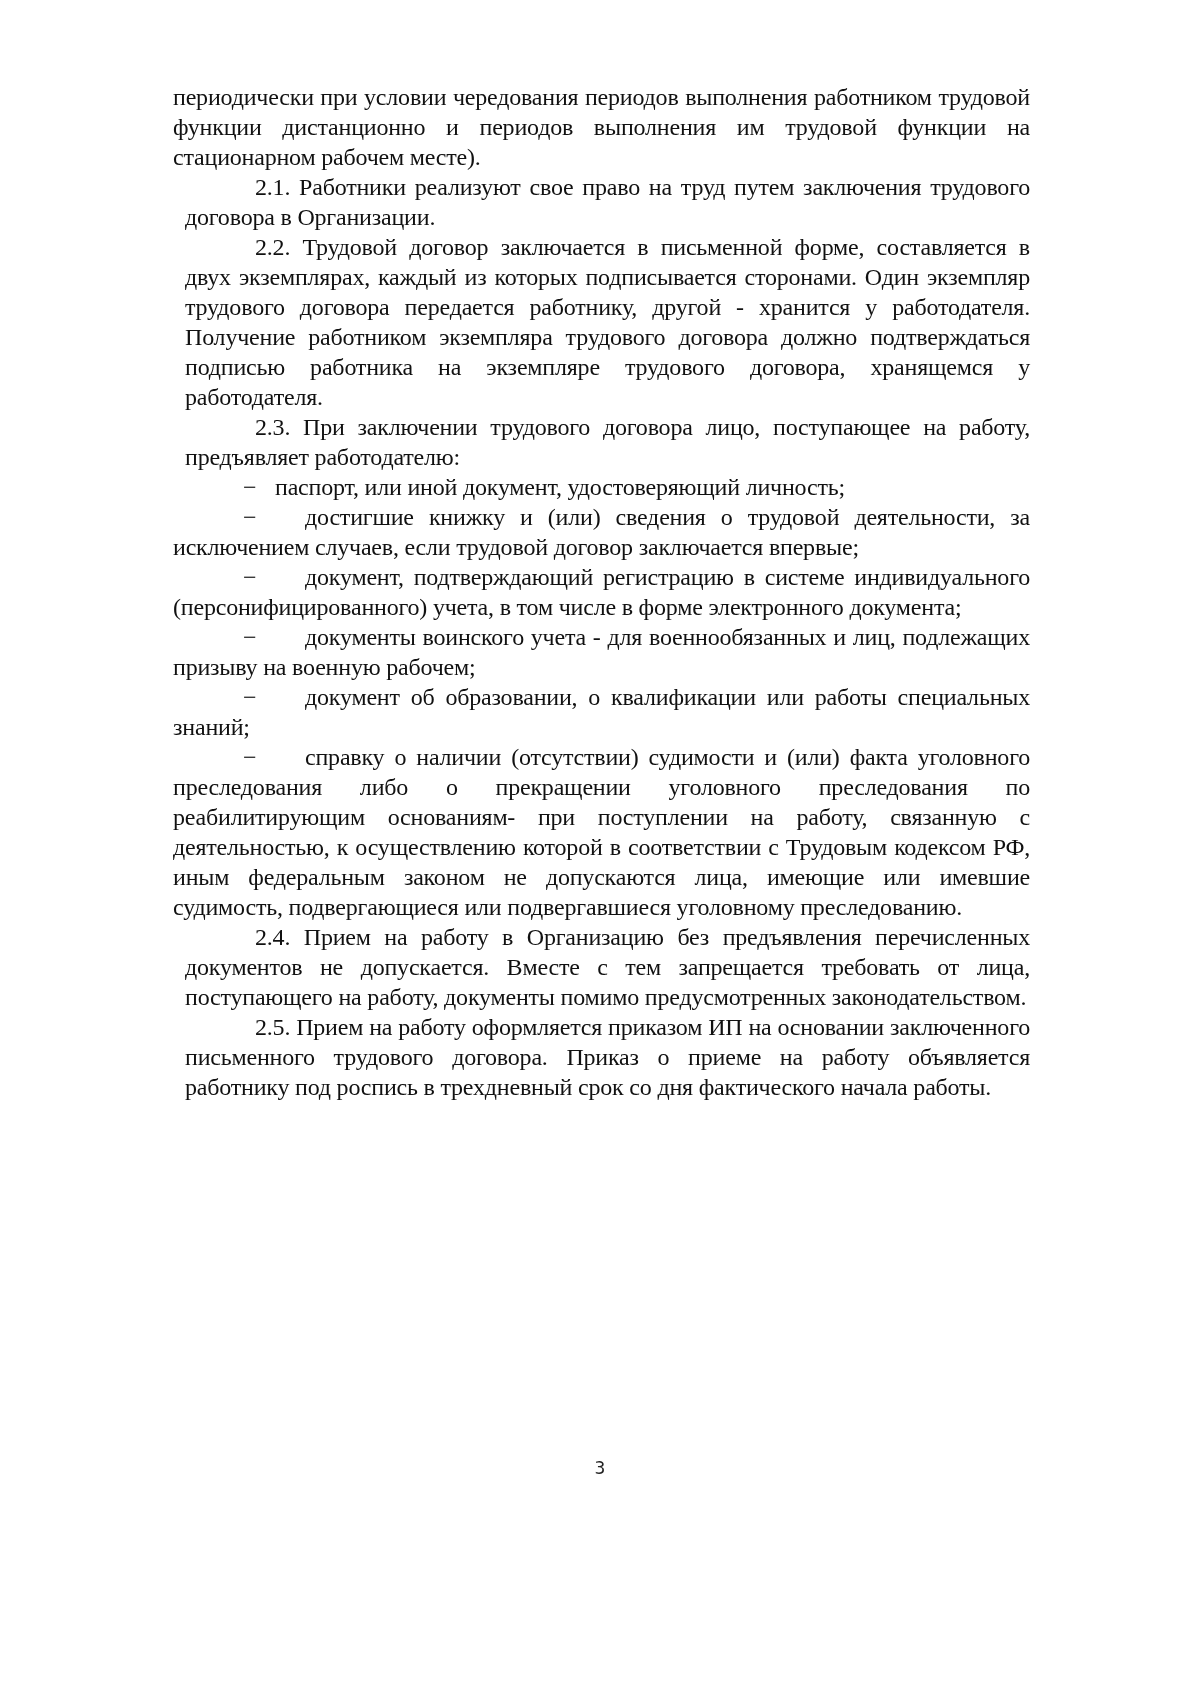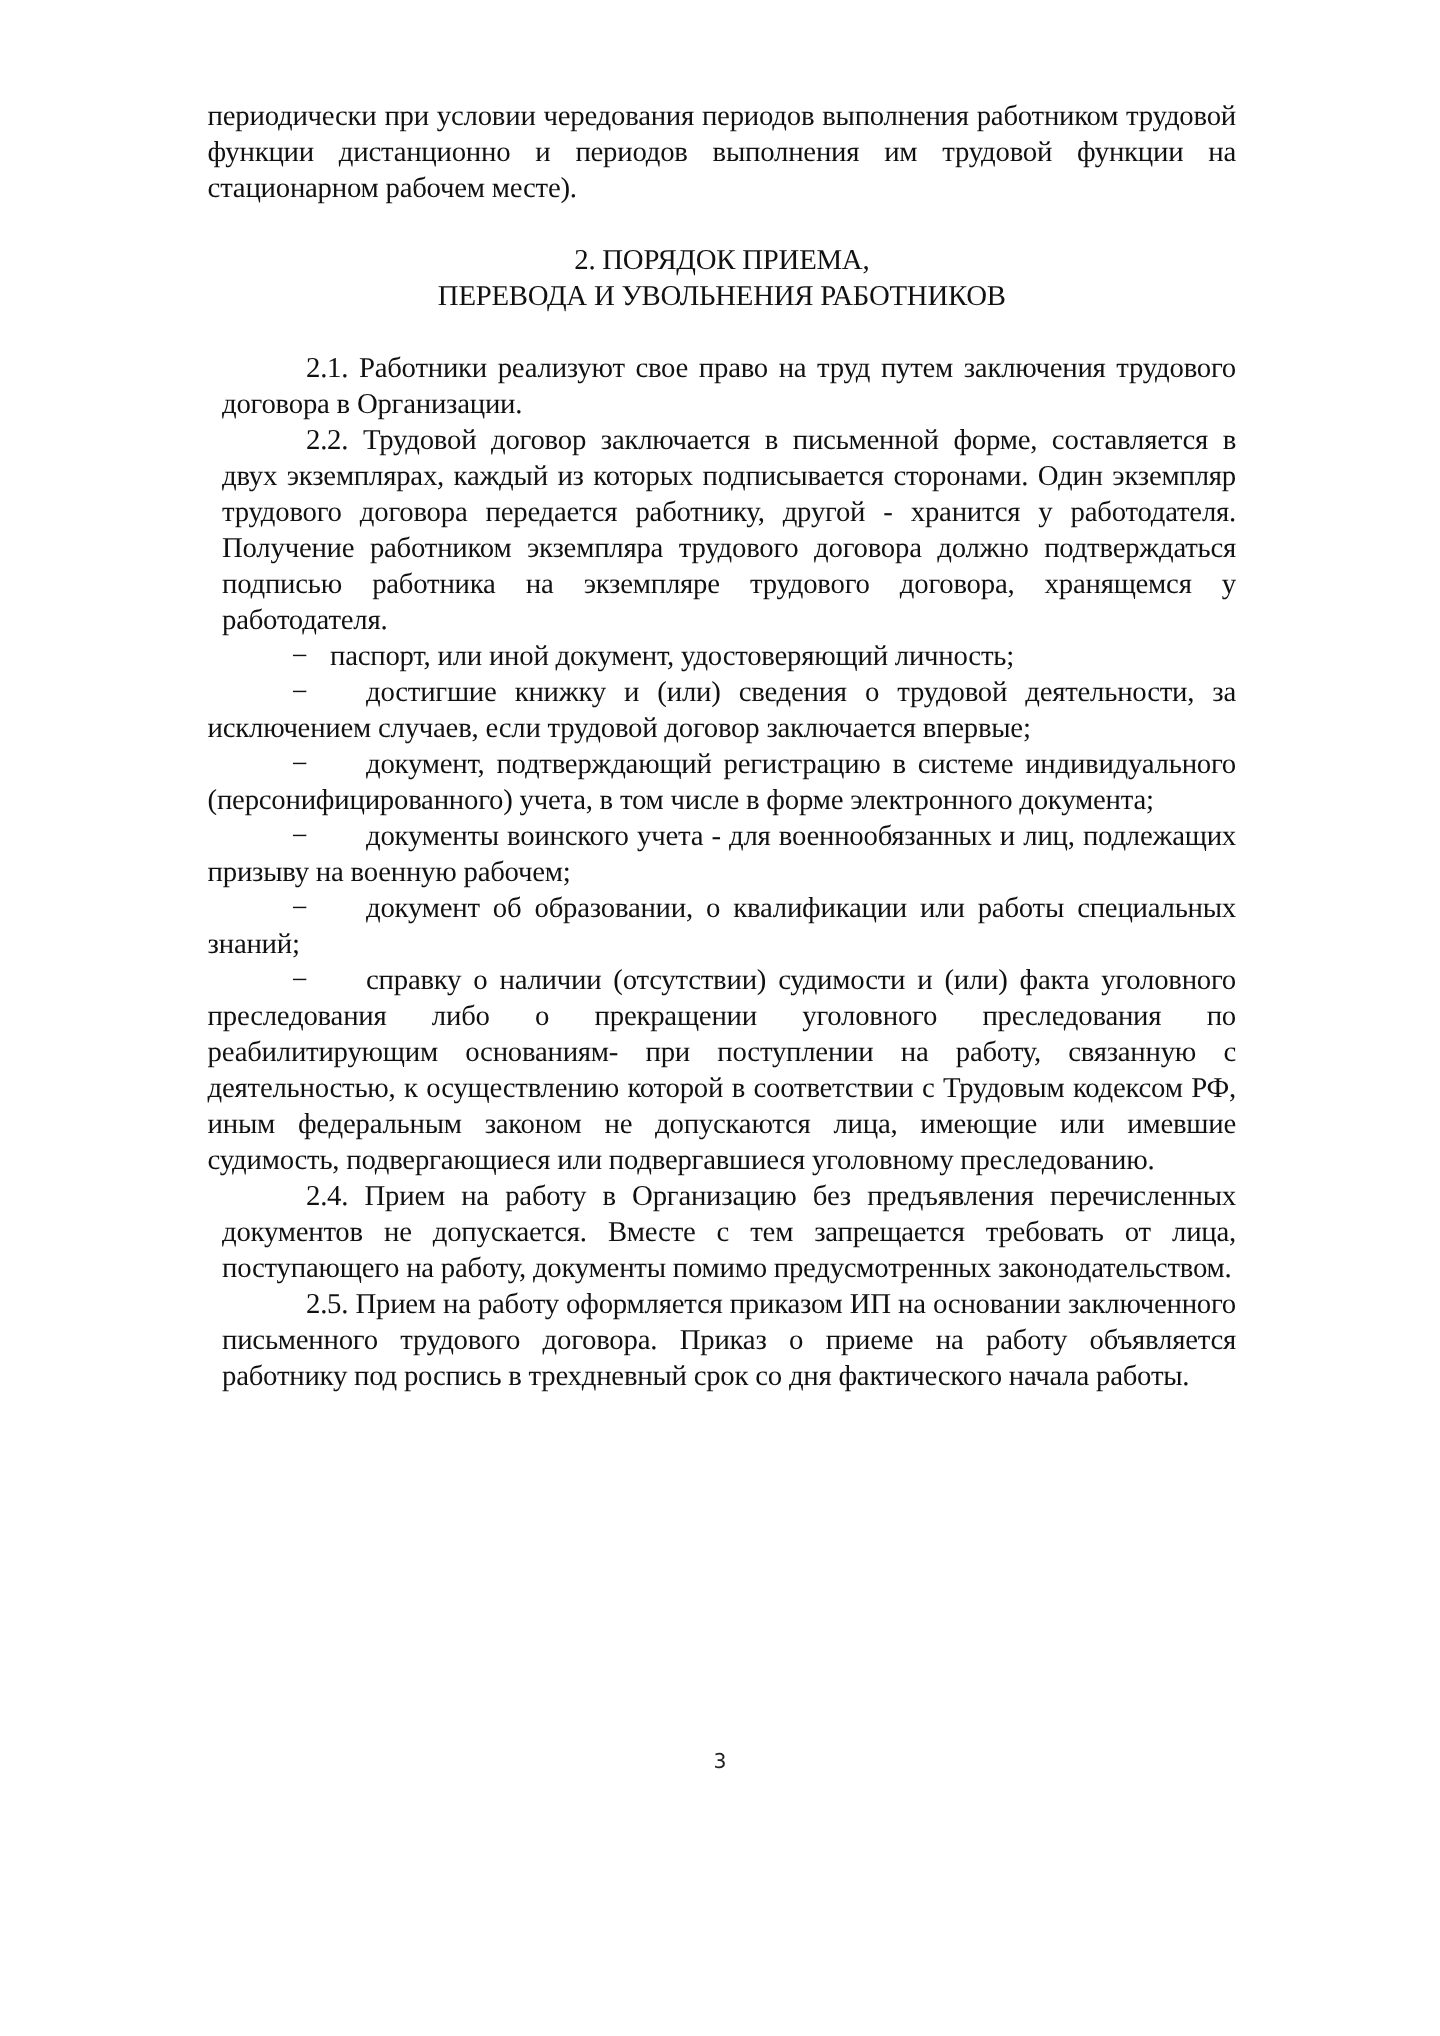--- a/index.html
+++ b/index.html
@@ -23,27 +23,24 @@
     position: absolute; left: 0; width: 1200px; top: 1458px; text-align: center;
     font-family: "DejaVu Sans", sans-serif; font-size: 17px; color: #222;
   }
 </style>
 </head>
 <body>
 
 <div class="page">
   <p class="p">периодически при условии чередования периодов выполнения работником трудовой функции дистанционно и периодов выполнения им трудовой функции на стационарном рабочем месте).</p>
 
-  <div class="heading-block">
-    <p class="heading">2. ПОРЯДОК ПРИЕМА,</p>
-    <p class="heading">ПЕРЕВОДА И УВОЛЬНЕНИЯ РАБОТНИКОВ</p>
-  </div>
 
   <p class="p indent">2.1. Работники реализуют свое право на труд путем заключения трудового договора в Организации.</p>
   <p class="p indent">2.2. Трудовой договор заключается в письменной форме, составляется в двух экземплярах, каждый из которых подписывается сторонами. Один экземпляр трудового договора передается работнику, другой - хранится у работодателя. Получение работником экземпляра трудового договора должно подтверждаться подписью работника на экземпляре трудового договора, хранящемся у работодателя.</p>
+  <p class="p indent">2.3. При заключении трудового договора лицо, поступающее на работу, предъявляет работодателю:</p>
 
   <div>
     <p class="dash-item"><span class="dash">−</span><span>паспорт, или иной документ, удостоверяющий личность;</span></p>
     <p class="dash-item wide"><span class="dash">−</span><span>достигшие книжку и (или) сведения о трудовой деятельности, за исключением случаев, если трудовой договор заключается впервые;</span></p>
     <p class="dash-item wide"><span class="dash">−</span><span>документ, подтверждающий регистрацию в системе индивидуального (персонифицированного) учета, в том числе в форме электронного документа;</span></p>
     <p class="dash-item wide"><span class="dash">−</span><span>документы воинского учета - для военнообязанных и лиц, подлежащих призыву на военную рабочем;</span></p>
     <p class="dash-item wide"><span class="dash">−</span><span>документ об образовании, о квалификации или работы специальных знаний;</span></p>
     <p class="dash-item wide"><span class="dash">−</span><span>справку о наличии (отсутствии) судимости и (или) факта уголовного преследования либо о прекращении уголовного преследования по реабилитирующим основаниям- при поступлении на работу, связанную с деятельностью, к осуществлению которой в соответствии с Трудовым кодексом РФ, иным федеральным законом не допускаются лица, имеющие или имевшие судимость, подвергающиеся или подвергавшиеся уголовному преследованию.</span></p>
   </div>
 

